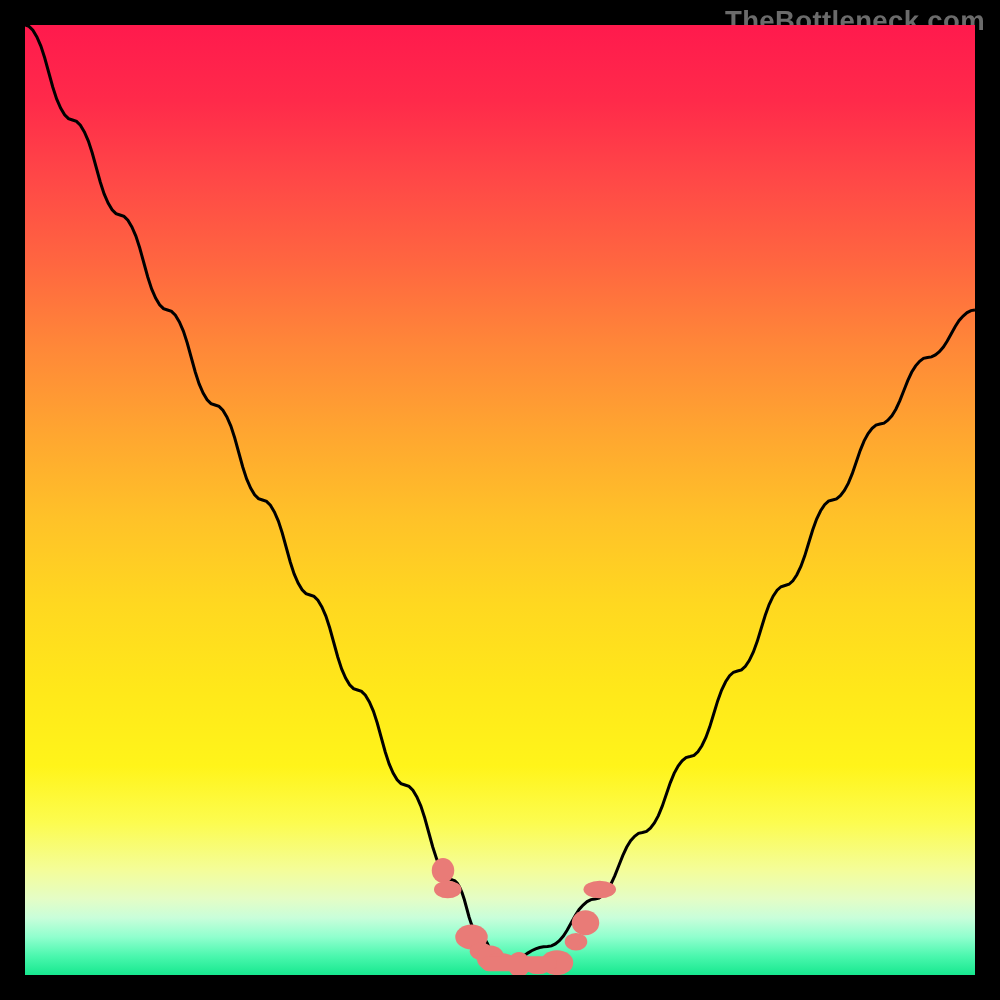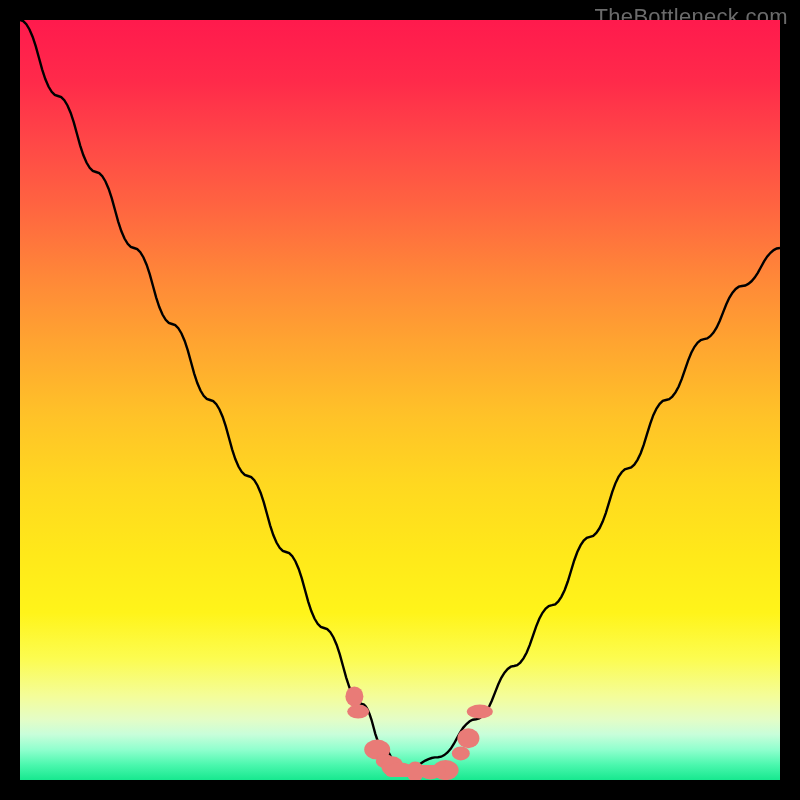--- a/index.html
+++ b/index.html
@@ -49,21 +49,21 @@
       #4bf7ae 98%,
       #17e88f 100%
     );
   }
   .watermark {
     position: absolute;
     top: 4px;
     right: 12px;
     font-family: Arial, Helvetica, sans-serif;
     font-size: 22px;
-    font-weight: 400;
+    font-weight: 700;
     color: #6b6b6b;
     letter-spacing: 0.3px;
   }
   svg.curve {
     position: absolute;
     left: 0;
     top: 0;
     width: 760px;
     height: 760px;
   }

